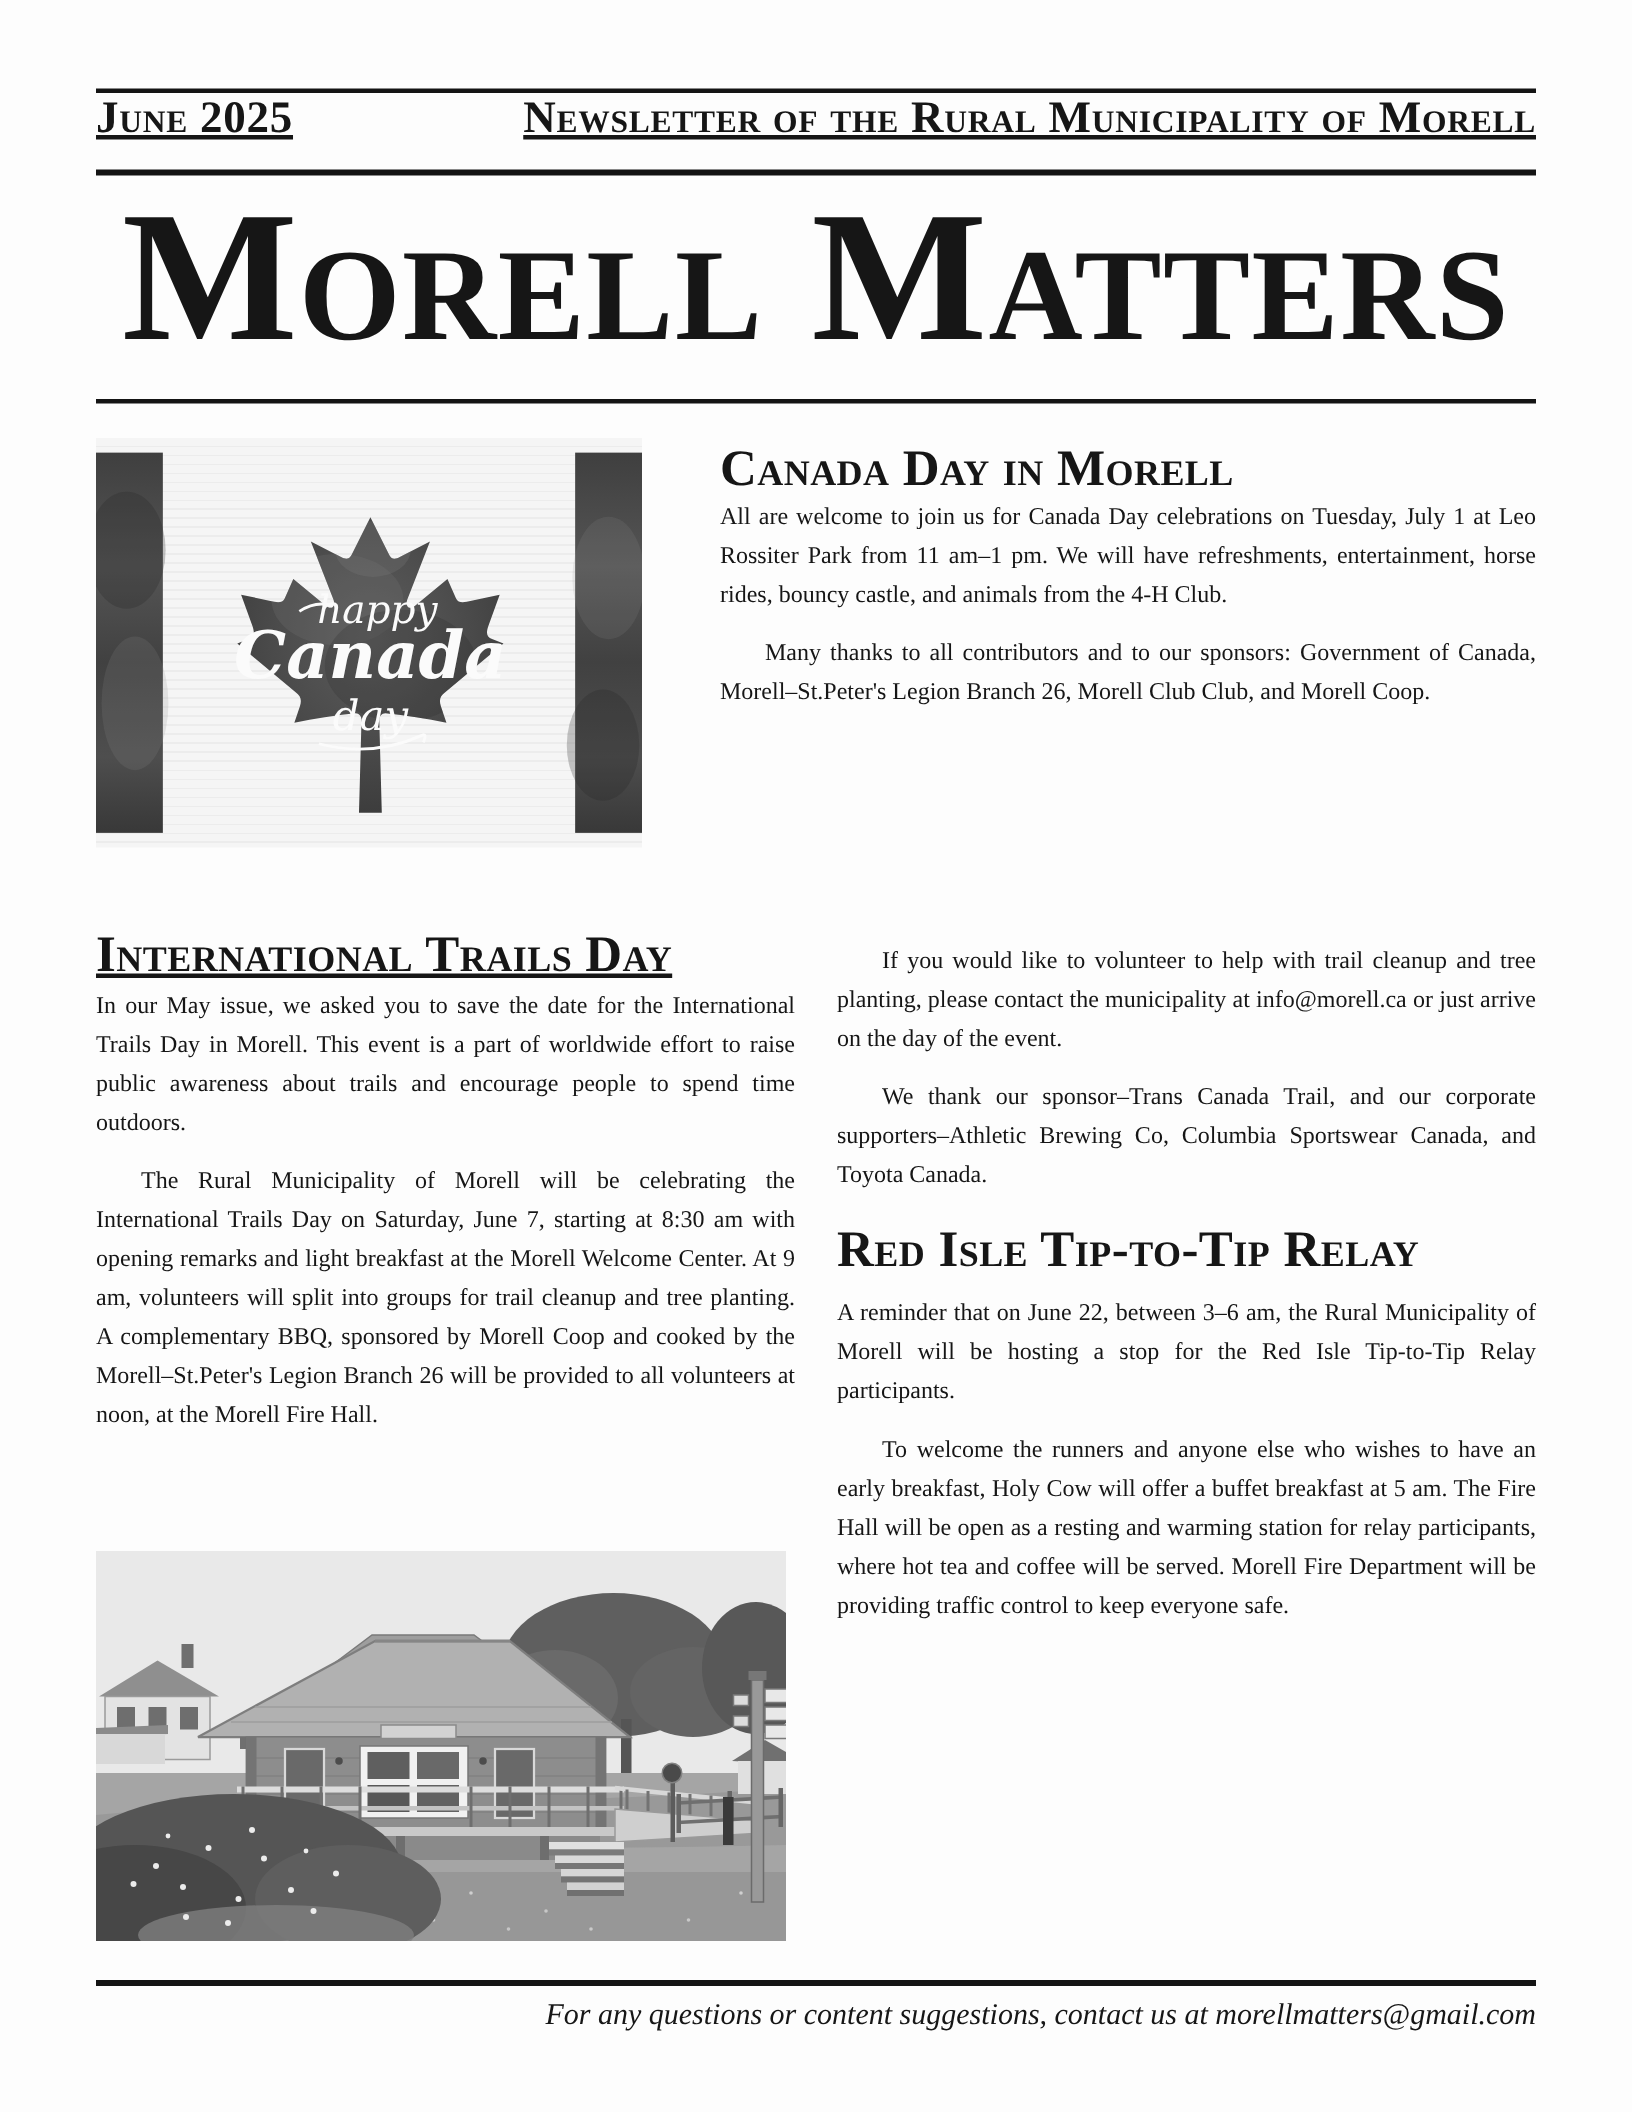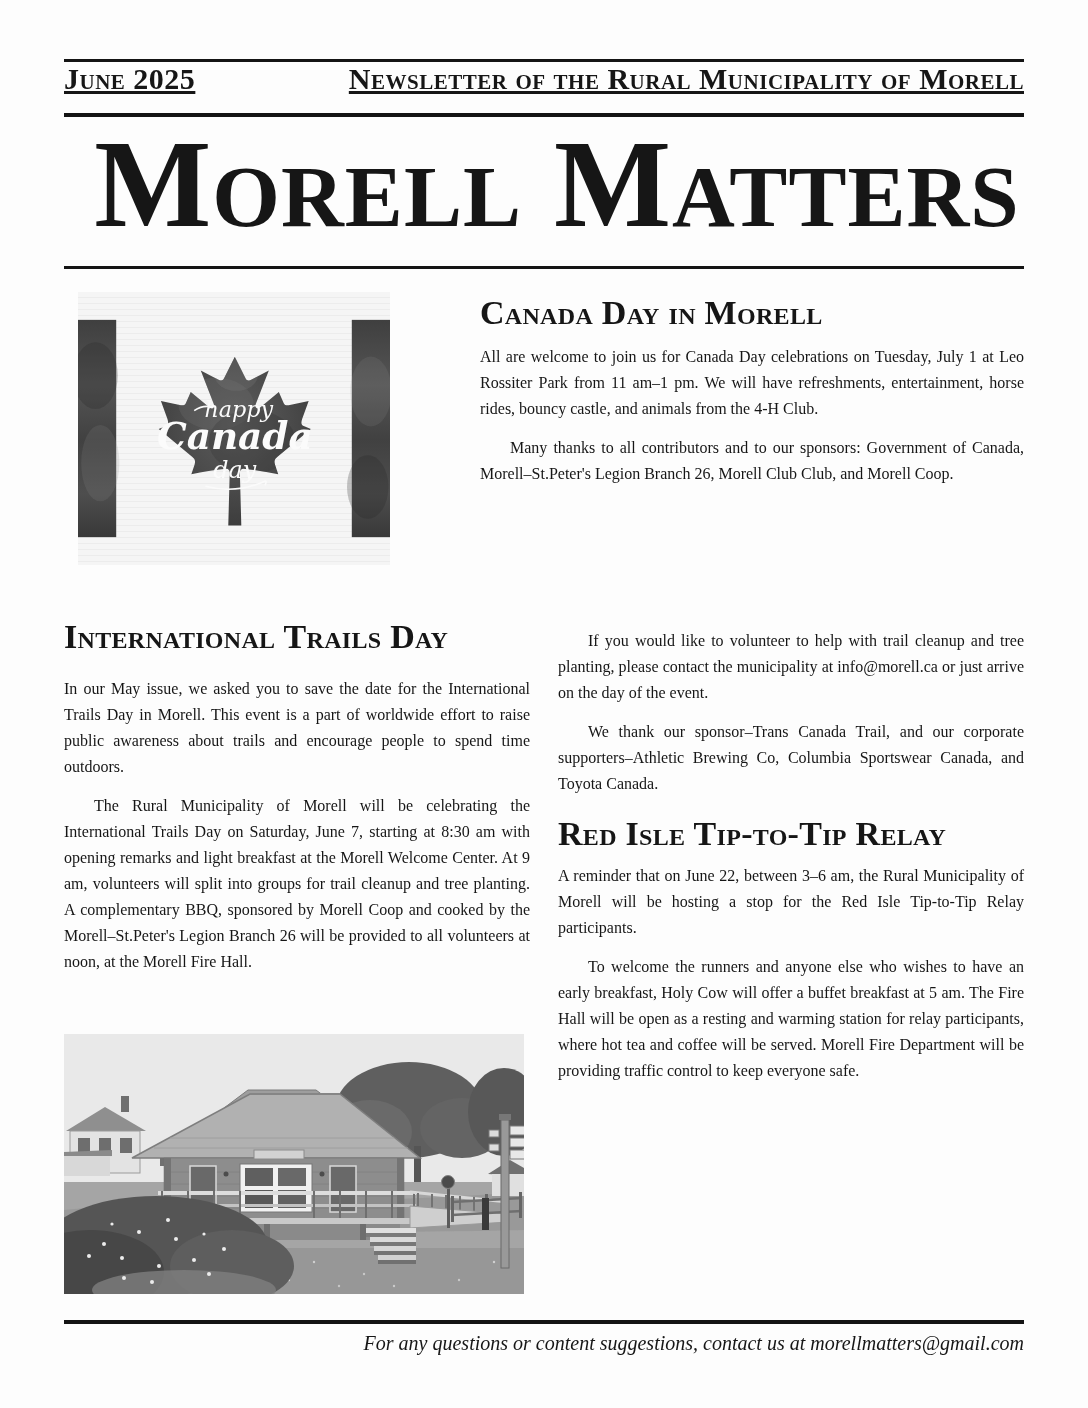--- a/index.html
+++ b/index.html
@@ -23,53 +23,52 @@
   .masthead-row {
     position:absolute; left:64px; top:62px; width:960px;
     display:flex; justify-content:space-between; align-items:baseline;text-decoration:underline;
   }
   .masthead-date, .masthead-subtitle {
     font-variant:small-caps; font-weight:bold;
     font-size:30px; letter-spacing:0.5px; white-space:nowrap;
   }
 
   .page-title {
-    position:absolute; left:77px; top:122px; width:960px;
+    position:absolute; left:64px; top:122px; width:960px;
     font-variant:small-caps; font-weight:bold;
     font-size:124px; line-height:1.02; letter-spacing:1px;
     text-align:center; white-space:nowrap;
   }
 
   .heading {
     font-variant:small-caps; font-weight:bold;
     font-size:34px; line-height:1.12; letter-spacing:0.3px;
   }
 
   .bodytext p {
     font-size:16px; line-height:26px;
     text-align:justify;
     margin-top:13px;
   }
   .bodytext p.first { margin-top:0; }
   .bodytext p.indent { text-indent:30px; }
 
   .canada-text { position:absolute; left:480px; top:294px; width:544px; }
-  .canada-text .heading { margin-bottom:12px; }
+  .canada-text .heading { }
 
   .col-left  { position:absolute; left:64px;  top:618px; width:466px; }
   .col-right { position:absolute; left:558px; top:618px; width:466px; }
-  .col-left .heading { margin-bottom:20px; }
+  .col-left .heading { margin-bottom:2px;text-decoration:underline; }
   .col-right .heading { margin:18px 0 10px 0; }
   .col-right p.lead { margin-top:10px; }
 
   .flag-figure {
-    position:absolute; left:64px; top:292px; width:312px; height:273px;
+    position:absolute; left:64px; top:292px; width:364px; height:273px;
     background:repeating-linear-gradient(180deg, #f5f5f5 0px, #f5f5f5 5px, #ececec 5px, #ececec 6px);
     overflow:hidden;
-    margin-left:14px;
   }
   .photo-figure {
     position:absolute; left:64px; top:1034px; width:460px; height:260px;
     overflow:hidden; background:#e8e8e8;
   }
   .flag-figure svg, .photo-figure svg { display:block; width:100%; height:100%; }
 
   .flag-script { font-family:"DejaVu Serif", serif; font-style:italic; fill:#fbfbfb; }
 
   .footer-line {

